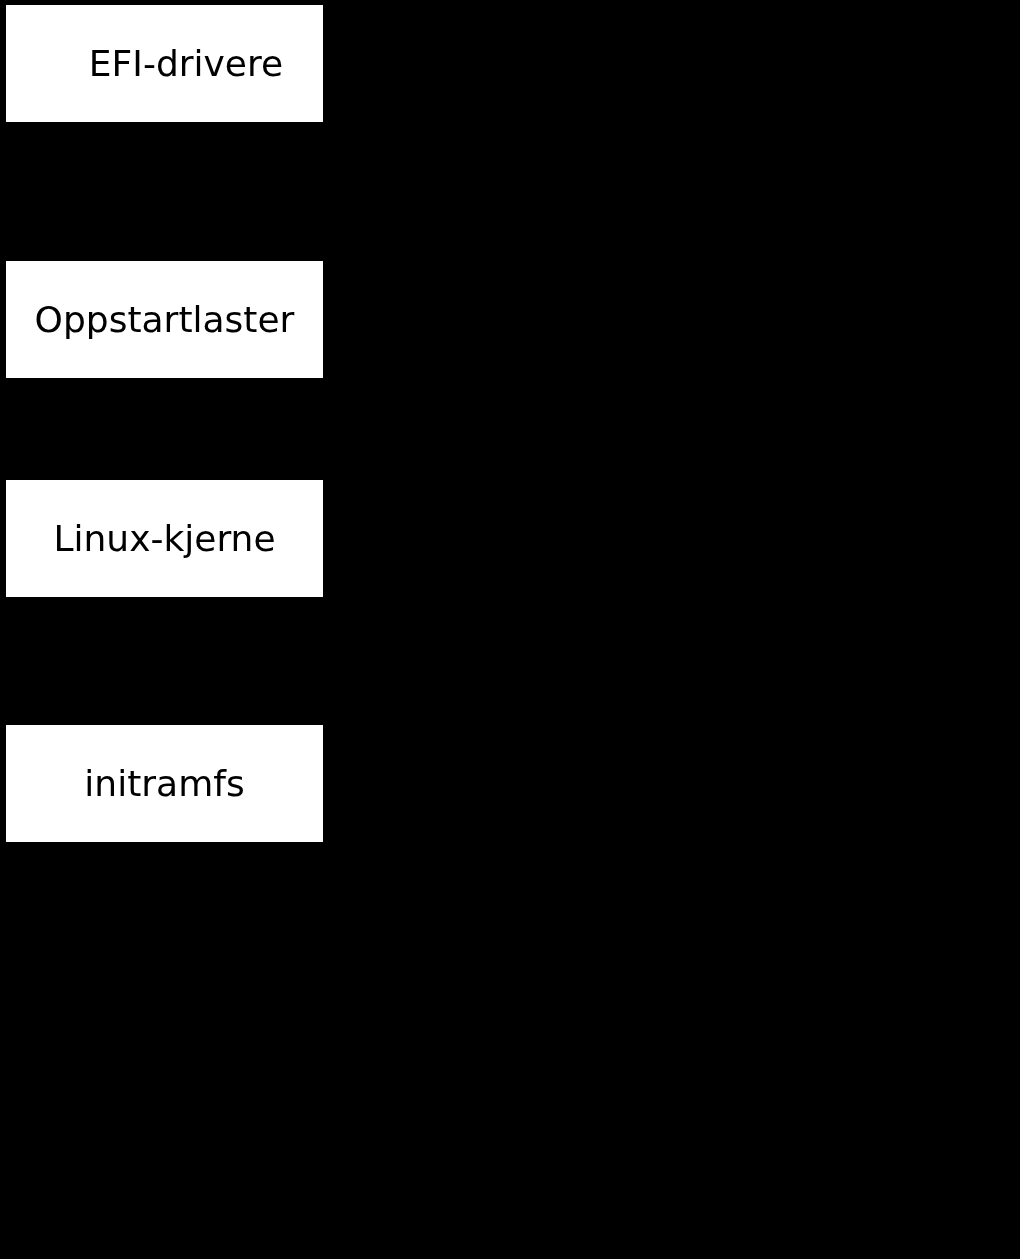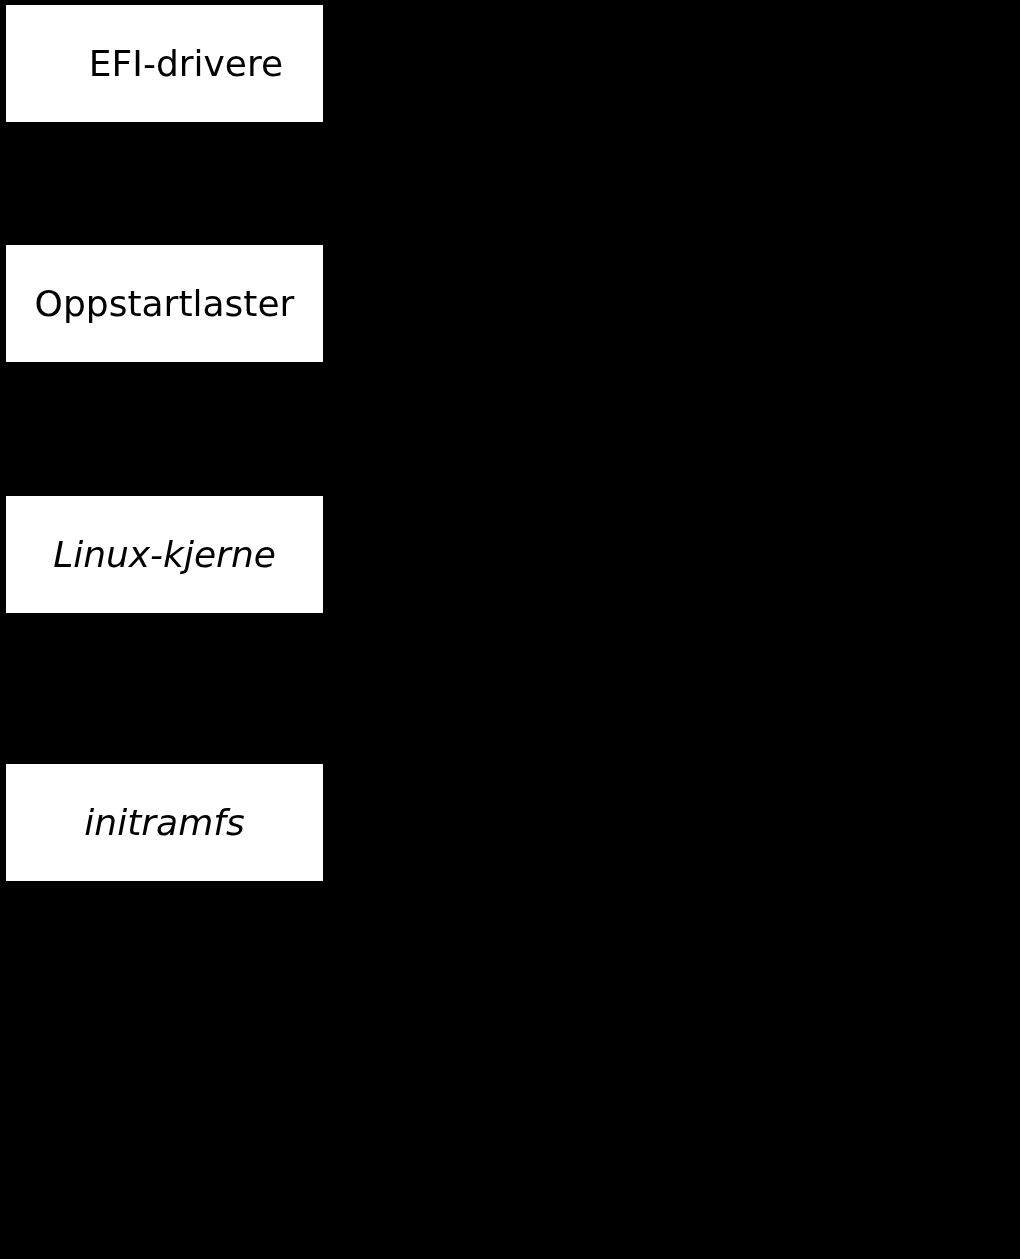--- a/index.html
+++ b/index.html
@@ -34,23 +34,23 @@
     font-family: "DejaVu Sans", "Liberation Sans", sans-serif;
     font-size: 36px;
     font-weight: 400;
     line-height: 1;
     color: #000000;
     letter-spacing: 0px;
     white-space: nowrap;
     text-align: center;
   }
   #box-0 { top: 5px; padding-left: 43px; }
-  #box-1 { top: 245px; }
-  #box-2 { top: 496px; font-style: italic; }
-  #box-3 { top: 764px; font-style: italic; }
+  #box-1 { top: 261px; }
+  #box-2 { top: 480px; }
+  #box-3 { top: 725px; }
   #box-4 { top: 965px; }
 </style>
 </head>
 <body>
 
 <div id="canvas">
 
   <div class="stage-box" id="box-0">
     <span class="stage-label">EFI-drivere</span>
   </div>

